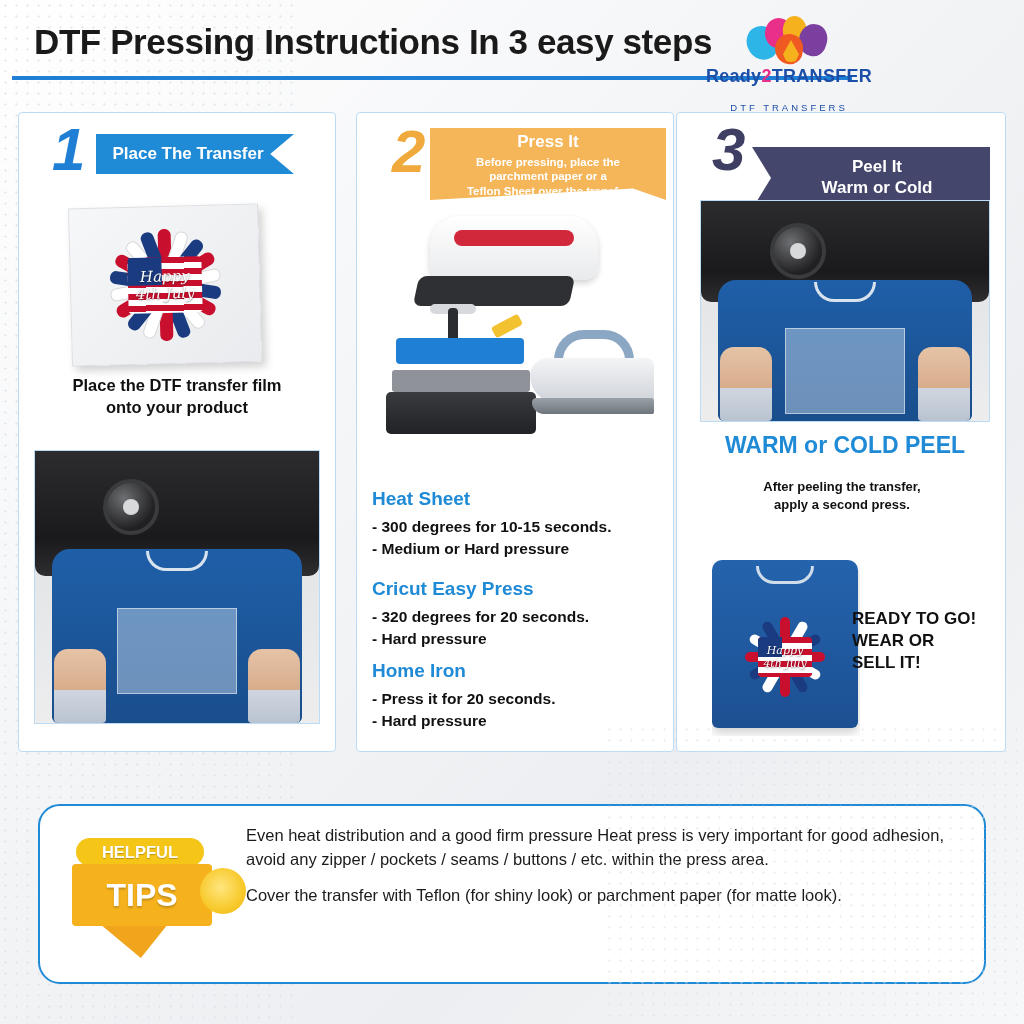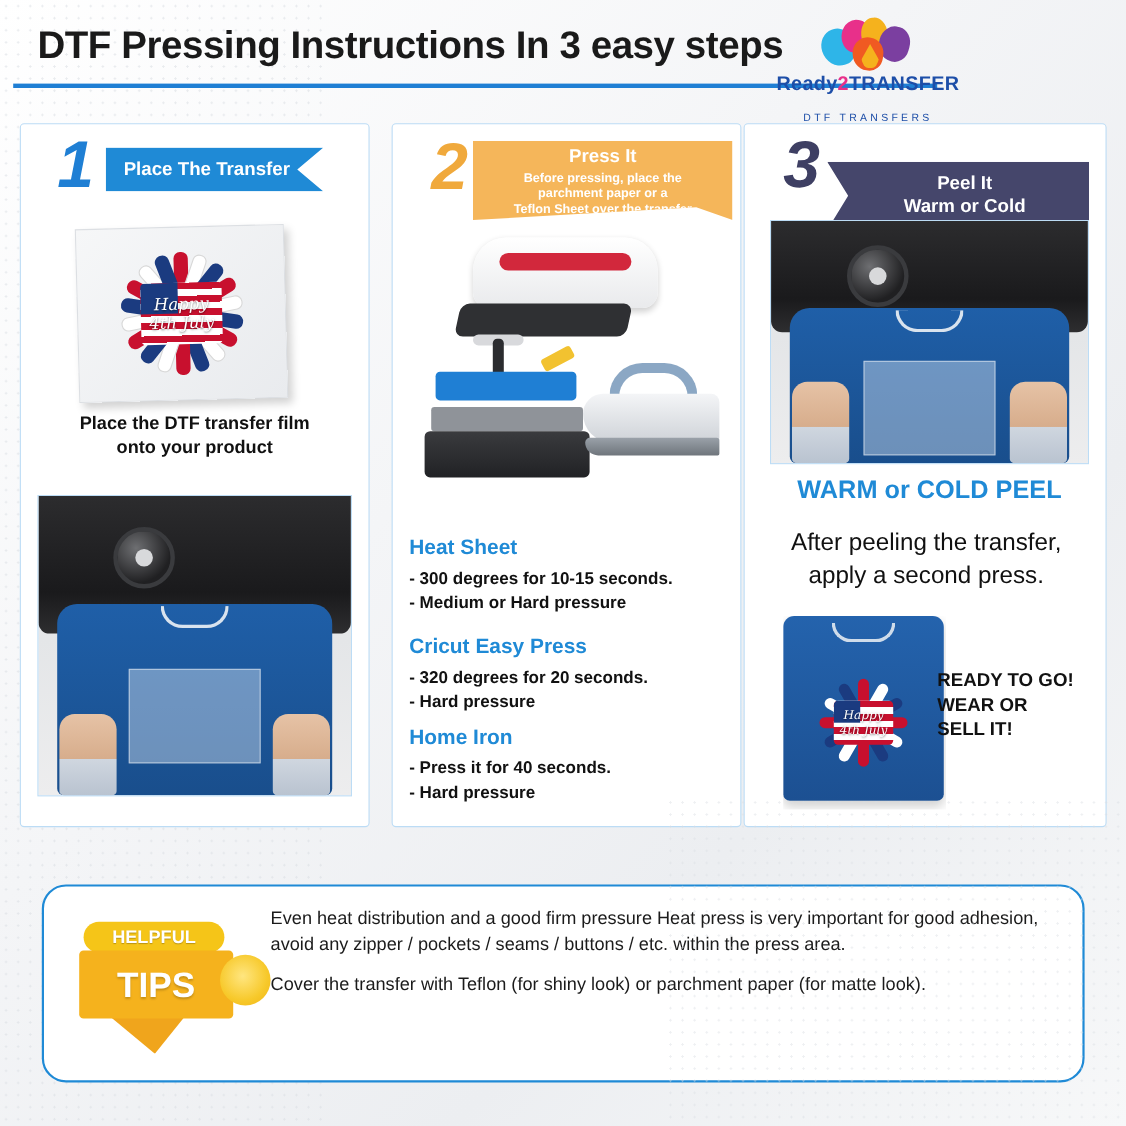--- a/index.html
+++ b/index.html
@@ -139,21 +139,21 @@
     background: #45466b;
     clip-path: polygon(0 0, 100% 0, 100% 100%, 0 100%, 8% 50%);
     font-size: 17px; line-height: 1.25; padding: 9px 8px 0 20px; margin-top: 13px;
   }
   #peel-label {
     position: absolute; left: 700px; top: 432px; width: 290px;
     text-align: center; font-size: 23px; font-weight: bold; color: #1f8ad6;
   }
   #step3-caption {
     position: absolute; left: 692px; top: 478px; width: 300px;
-    text-align: center; font-size: 22px; font-weight: normal; color: #111;
+    text-align: center; font-size: 13px; font-weight: bold; color: #111;
     line-height: 1.35;
   }
   #ready-label {
     position: absolute; left: 852px; top: 608px; width: 150px;
     font-size: 17px; font-weight: bold; color: #111; line-height: 1.3;
   }
 
   
   .photo { position: absolute; overflow: hidden; }
   .photo-border { border: 1.5px solid #bcdcf5; }
@@ -463,21 +463,21 @@
     <div class="press-line">- 300 degrees for 10-15 seconds.</div>
     <div class="press-line">- Medium or Hard pressure</div>
   </div>
   <div class="press-block" id="press2">
     <div class="press-heading">Cricut Easy Press</div>
     <div class="press-line">- 320 degrees for 20 seconds.</div>
     <div class="press-line">- Hard pressure</div>
   </div>
   <div class="press-block" id="press3">
     <div class="press-heading">Home Iron</div>
-    <div class="press-line">- Press it for 40 seconds.</div>
+    <div class="press-line">- Press it for 20 seconds.</div>
     <div class="press-line">- Hard pressure</div>
   </div>
 
   <div class="card" id="card3"></div>
   <div class="stepnum" id="step3-num">3</div>
   <div class="ribbon" id="step3-ribbon">Peel It<br>Warm or Cold</div>
 
   <div class="photo photo-border pressphoto" id="photo3">
     <div class="machine">
       <div class="knob"></div>

